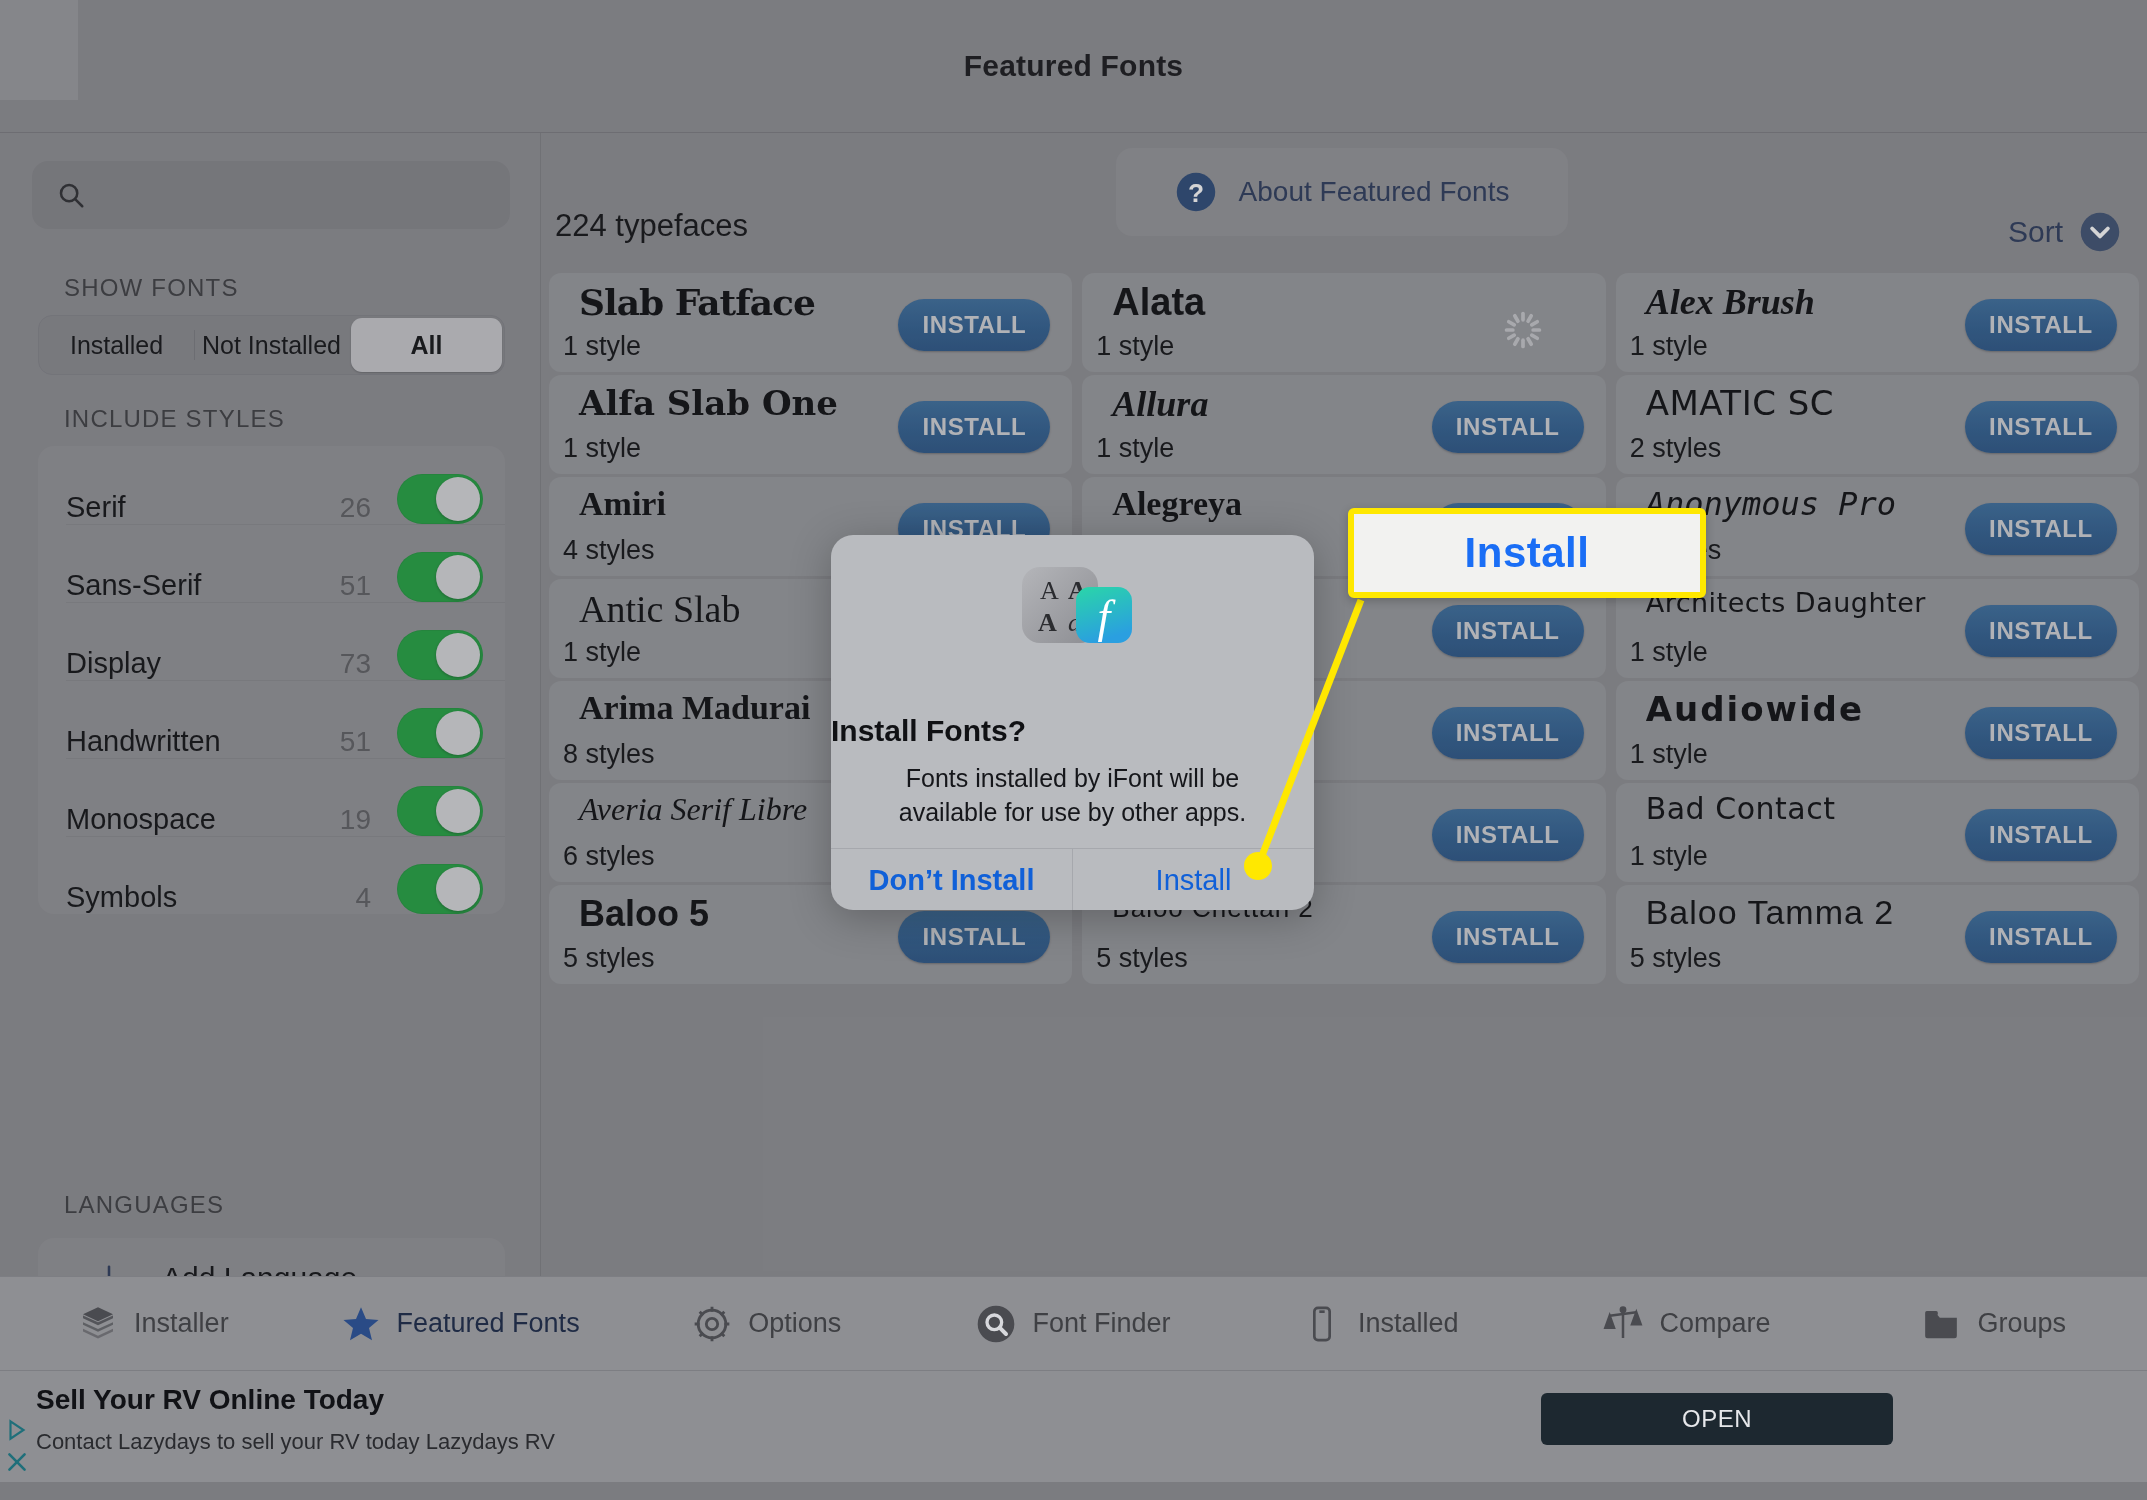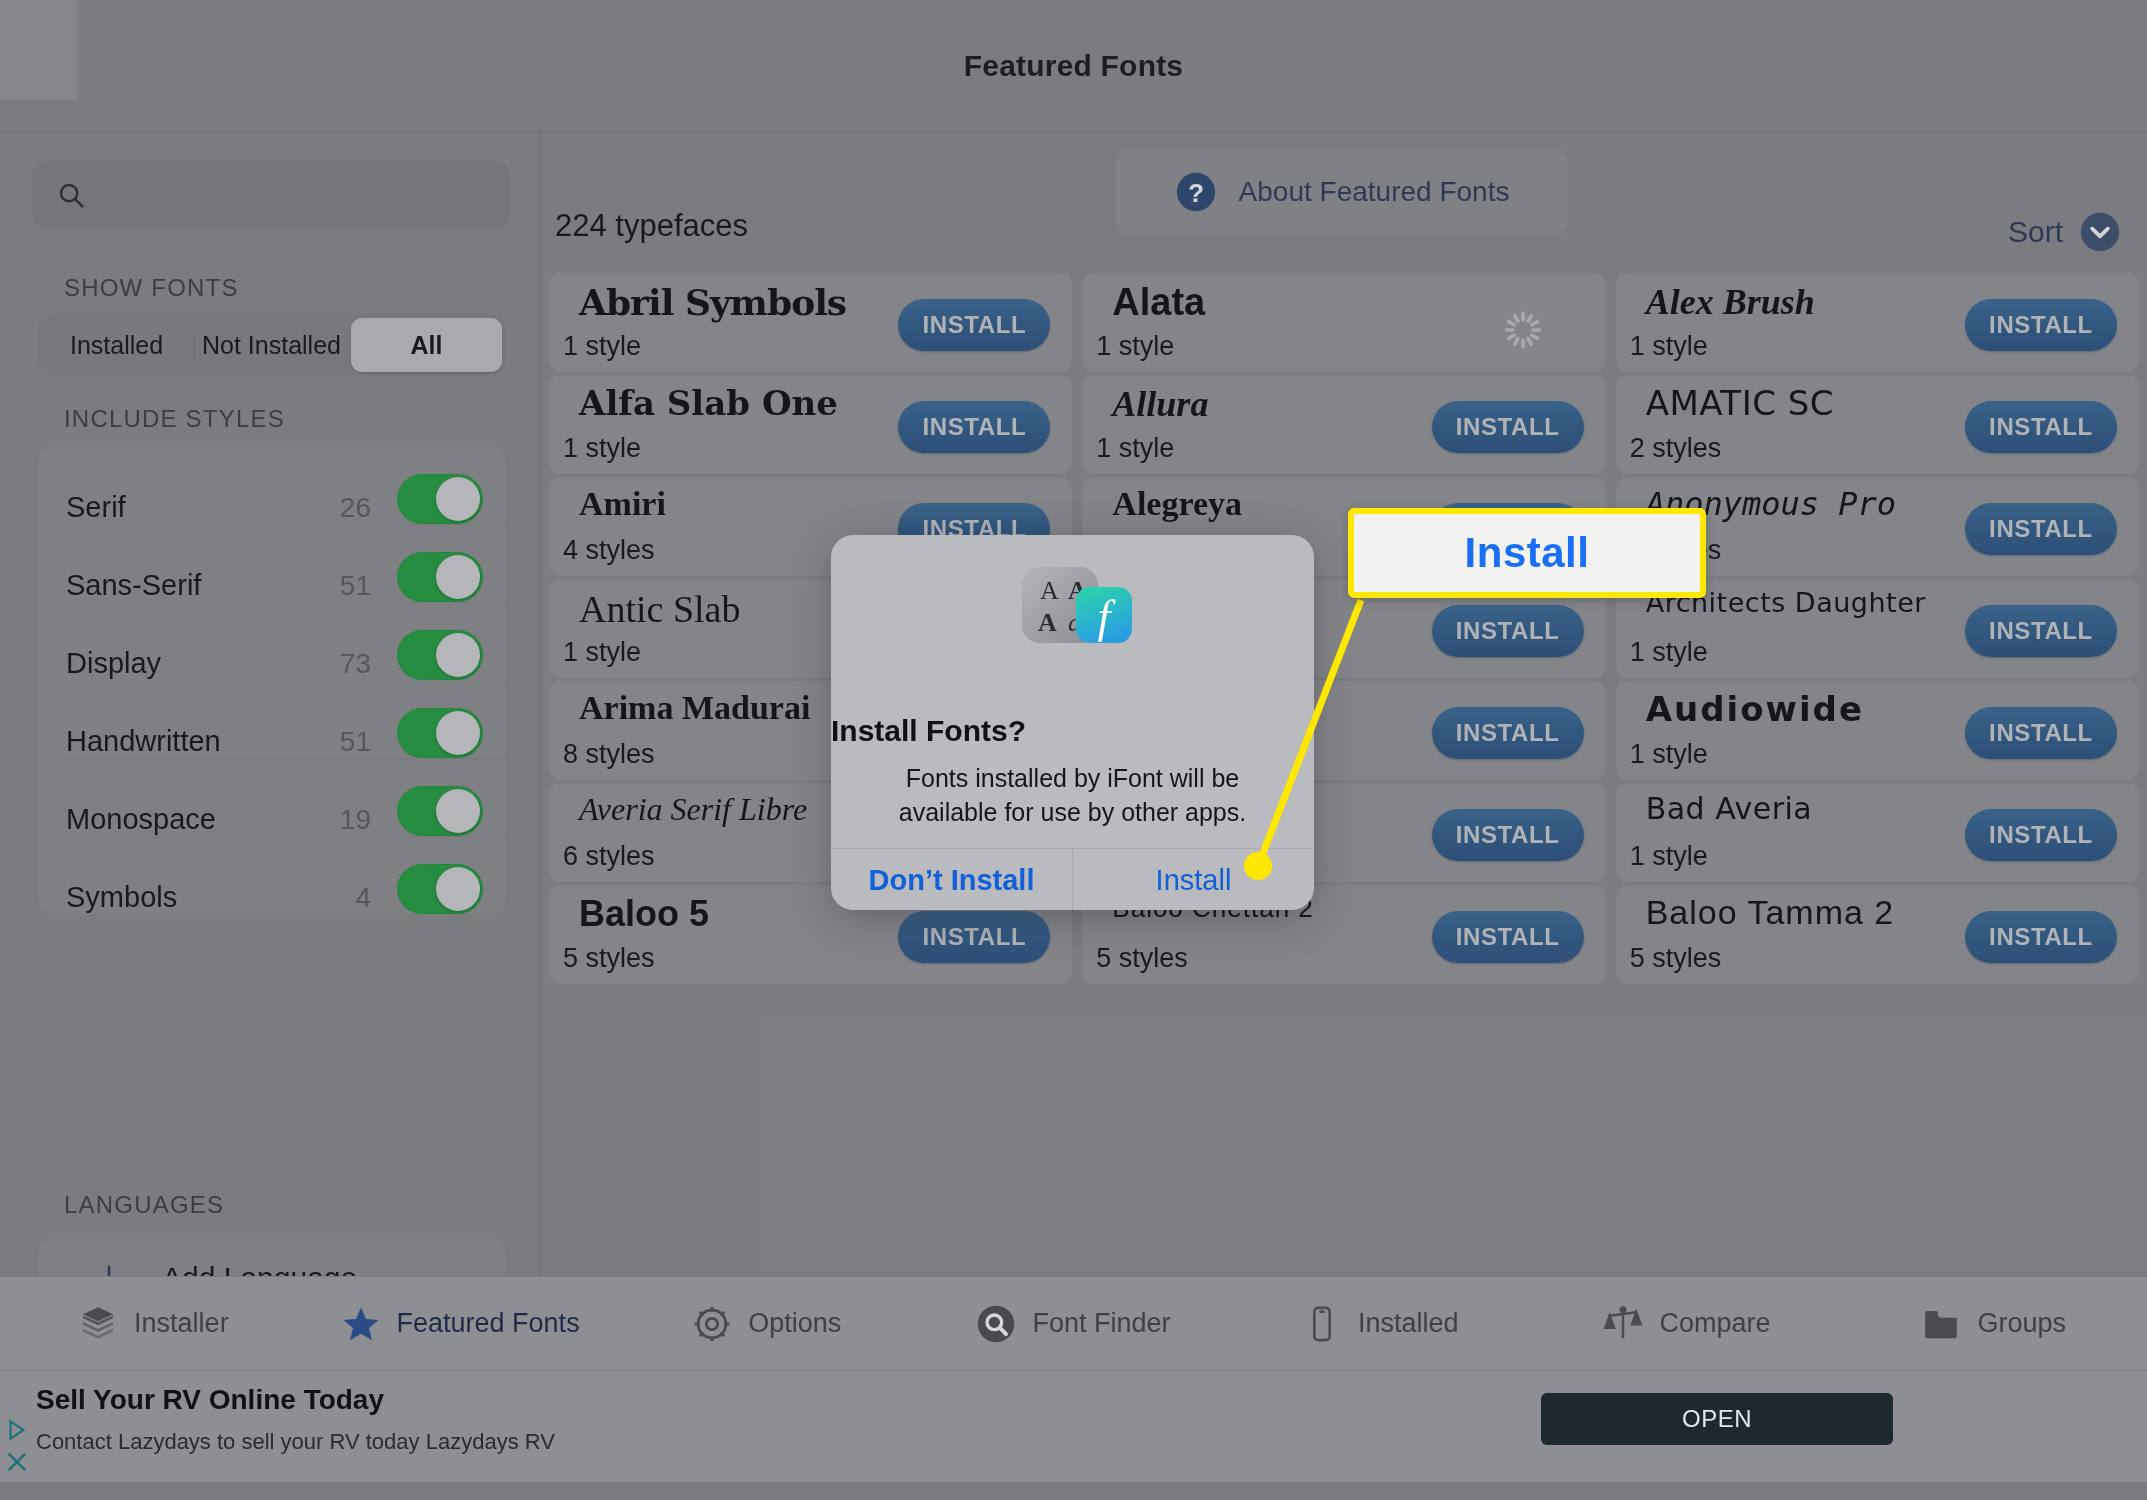--- a/index.html
+++ b/index.html
@@ -420,21 +420,21 @@
       <span class="chev-icon">
         <svg viewBox="0 0 24 24" width="42" height="42">
           <circle cx="12" cy="12" r="11" fill="#3e5172"></circle>
           <polyline points="7.5,10 12,14.5 16.5,10" fill="none" stroke="#ffffff" stroke-width="2.2" stroke-linecap="round" stroke-linejoin="round"></polyline>
         </svg>
       </span>
     </div>
 
     <div class="grid" id="font-grid">
         <div class="fcard">
-          <div class="fname ff-fat" style="font-size: 36px;">Abril Symbols</div>
+          <div class="fname ff-fat" style="font-size: 36px;">Slab Fatface</div>
           <div class="fstyles">1 style</div>
           <button class="install-btn">INSTALL</button>
         </div>
         <div class="fcard">
           <div class="fname ff-sans" style="font-size: 38px;">Alata</div>
           <div class="fstyles">1 style</div>
           <span class="spinner-icon"><svg viewBox="0 0 24 24" width="42" height="42">
               <line x1="12" y1="2.6" x2="12" y2="6.2" transform="rotate(0 12 12)" stroke="#c7c8cc" stroke-width="2.1" stroke-linecap="round"></line>
               <line x1="12" y1="2.6" x2="12" y2="6.2" transform="rotate(30 12 12)" stroke="#c7c8cc" stroke-width="2.1" stroke-linecap="round"></line>
               <line x1="12" y1="2.6" x2="12" y2="6.2" transform="rotate(60 12 12)" stroke="#c7c8cc" stroke-width="2.1" stroke-linecap="round"></line>
@@ -518,21 +518,21 @@
           <div class="fname ff-serif-i" style="font-size: 32px;">Averia Serif Libre</div>
           <div class="fstyles">6 styles</div>
           <button class="install-btn">INSTALL</button>
         </div>
         <div class="fcard">
           <div class="fname ff-mono" style="font-size: 36px;">B612  Mono</div>
           <div class="fstyles">4 styles</div>
           <button class="install-btn">INSTALL</button>
         </div>
         <div class="fcard">
-          <div class="fname ff-hand" style="font-size: 30px;">Bad Averia</div>
+          <div class="fname ff-hand" style="font-size: 30px;">Bad Contact</div>
           <div class="fstyles">1 style</div>
           <button class="install-btn">INSTALL</button>
         </div>
         <div class="fcard">
           <div class="fname ff-cond" style="font-size: 36px;">Baloo 5</div>
           <div class="fstyles">5 styles</div>
           <button class="install-btn">INSTALL</button>
         </div>
         <div class="fcard">
           <div class="fname ff-caps" style="font-size: 26px;">Baloo Chettan 2</div>

